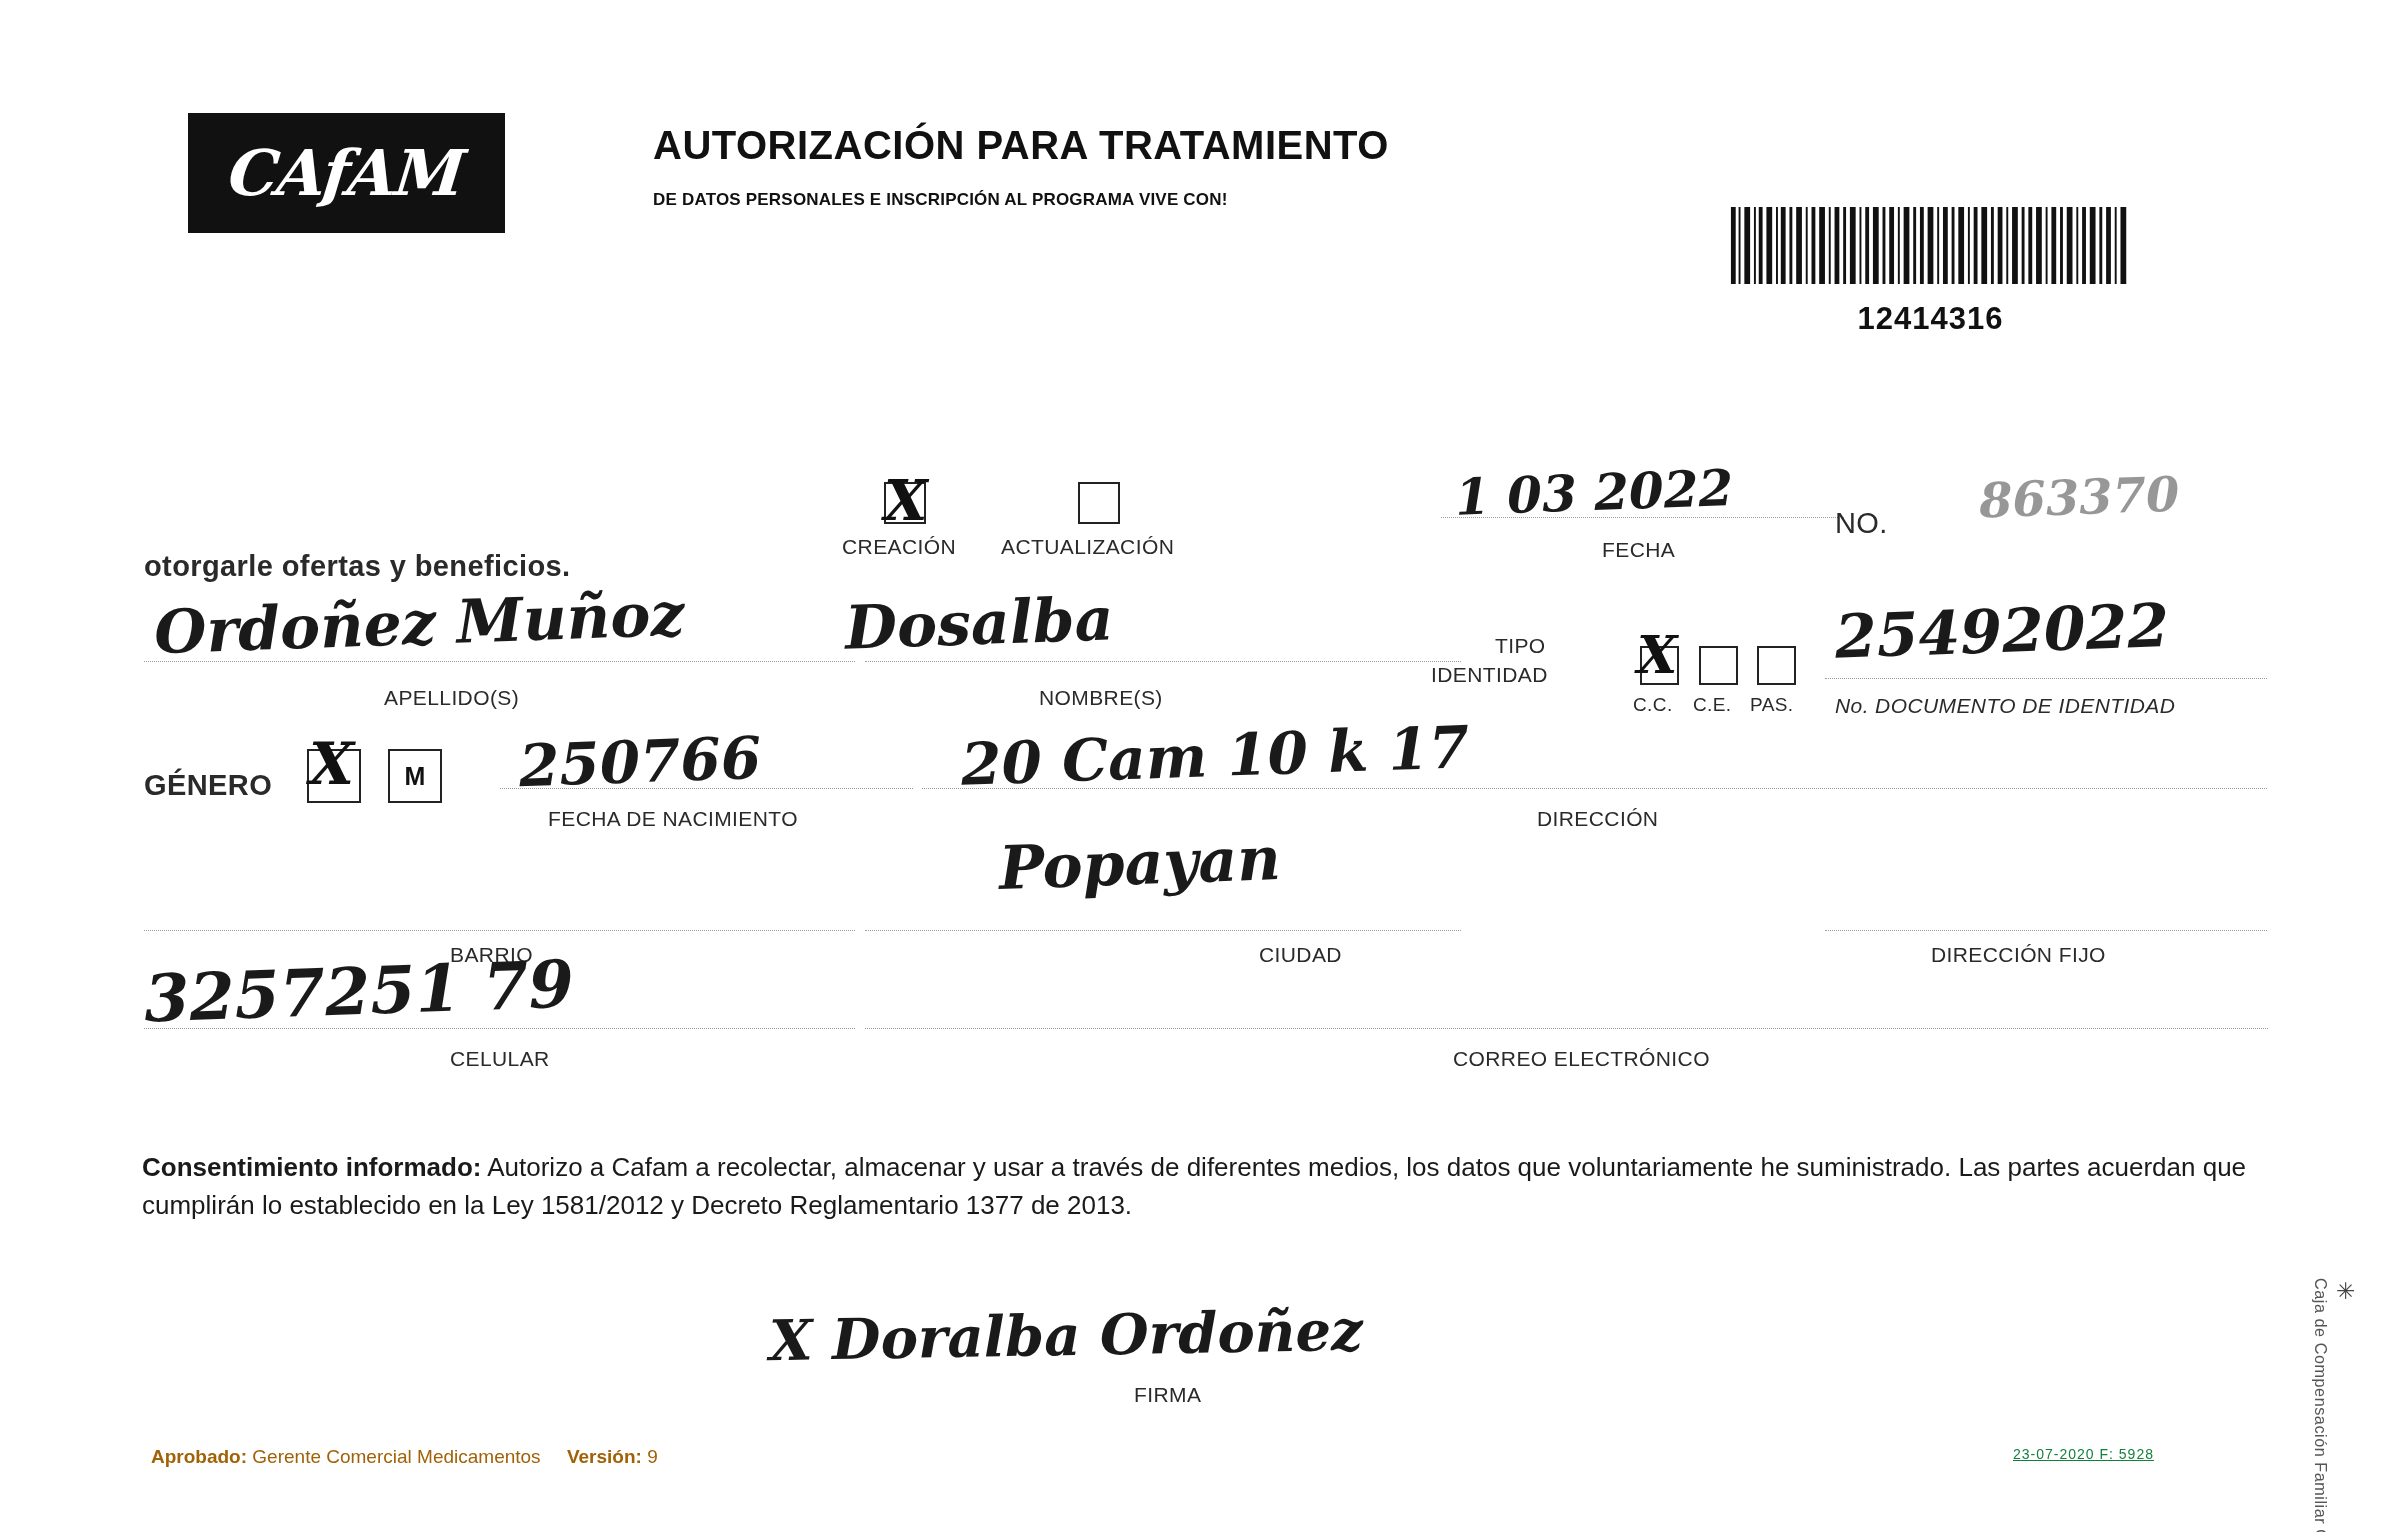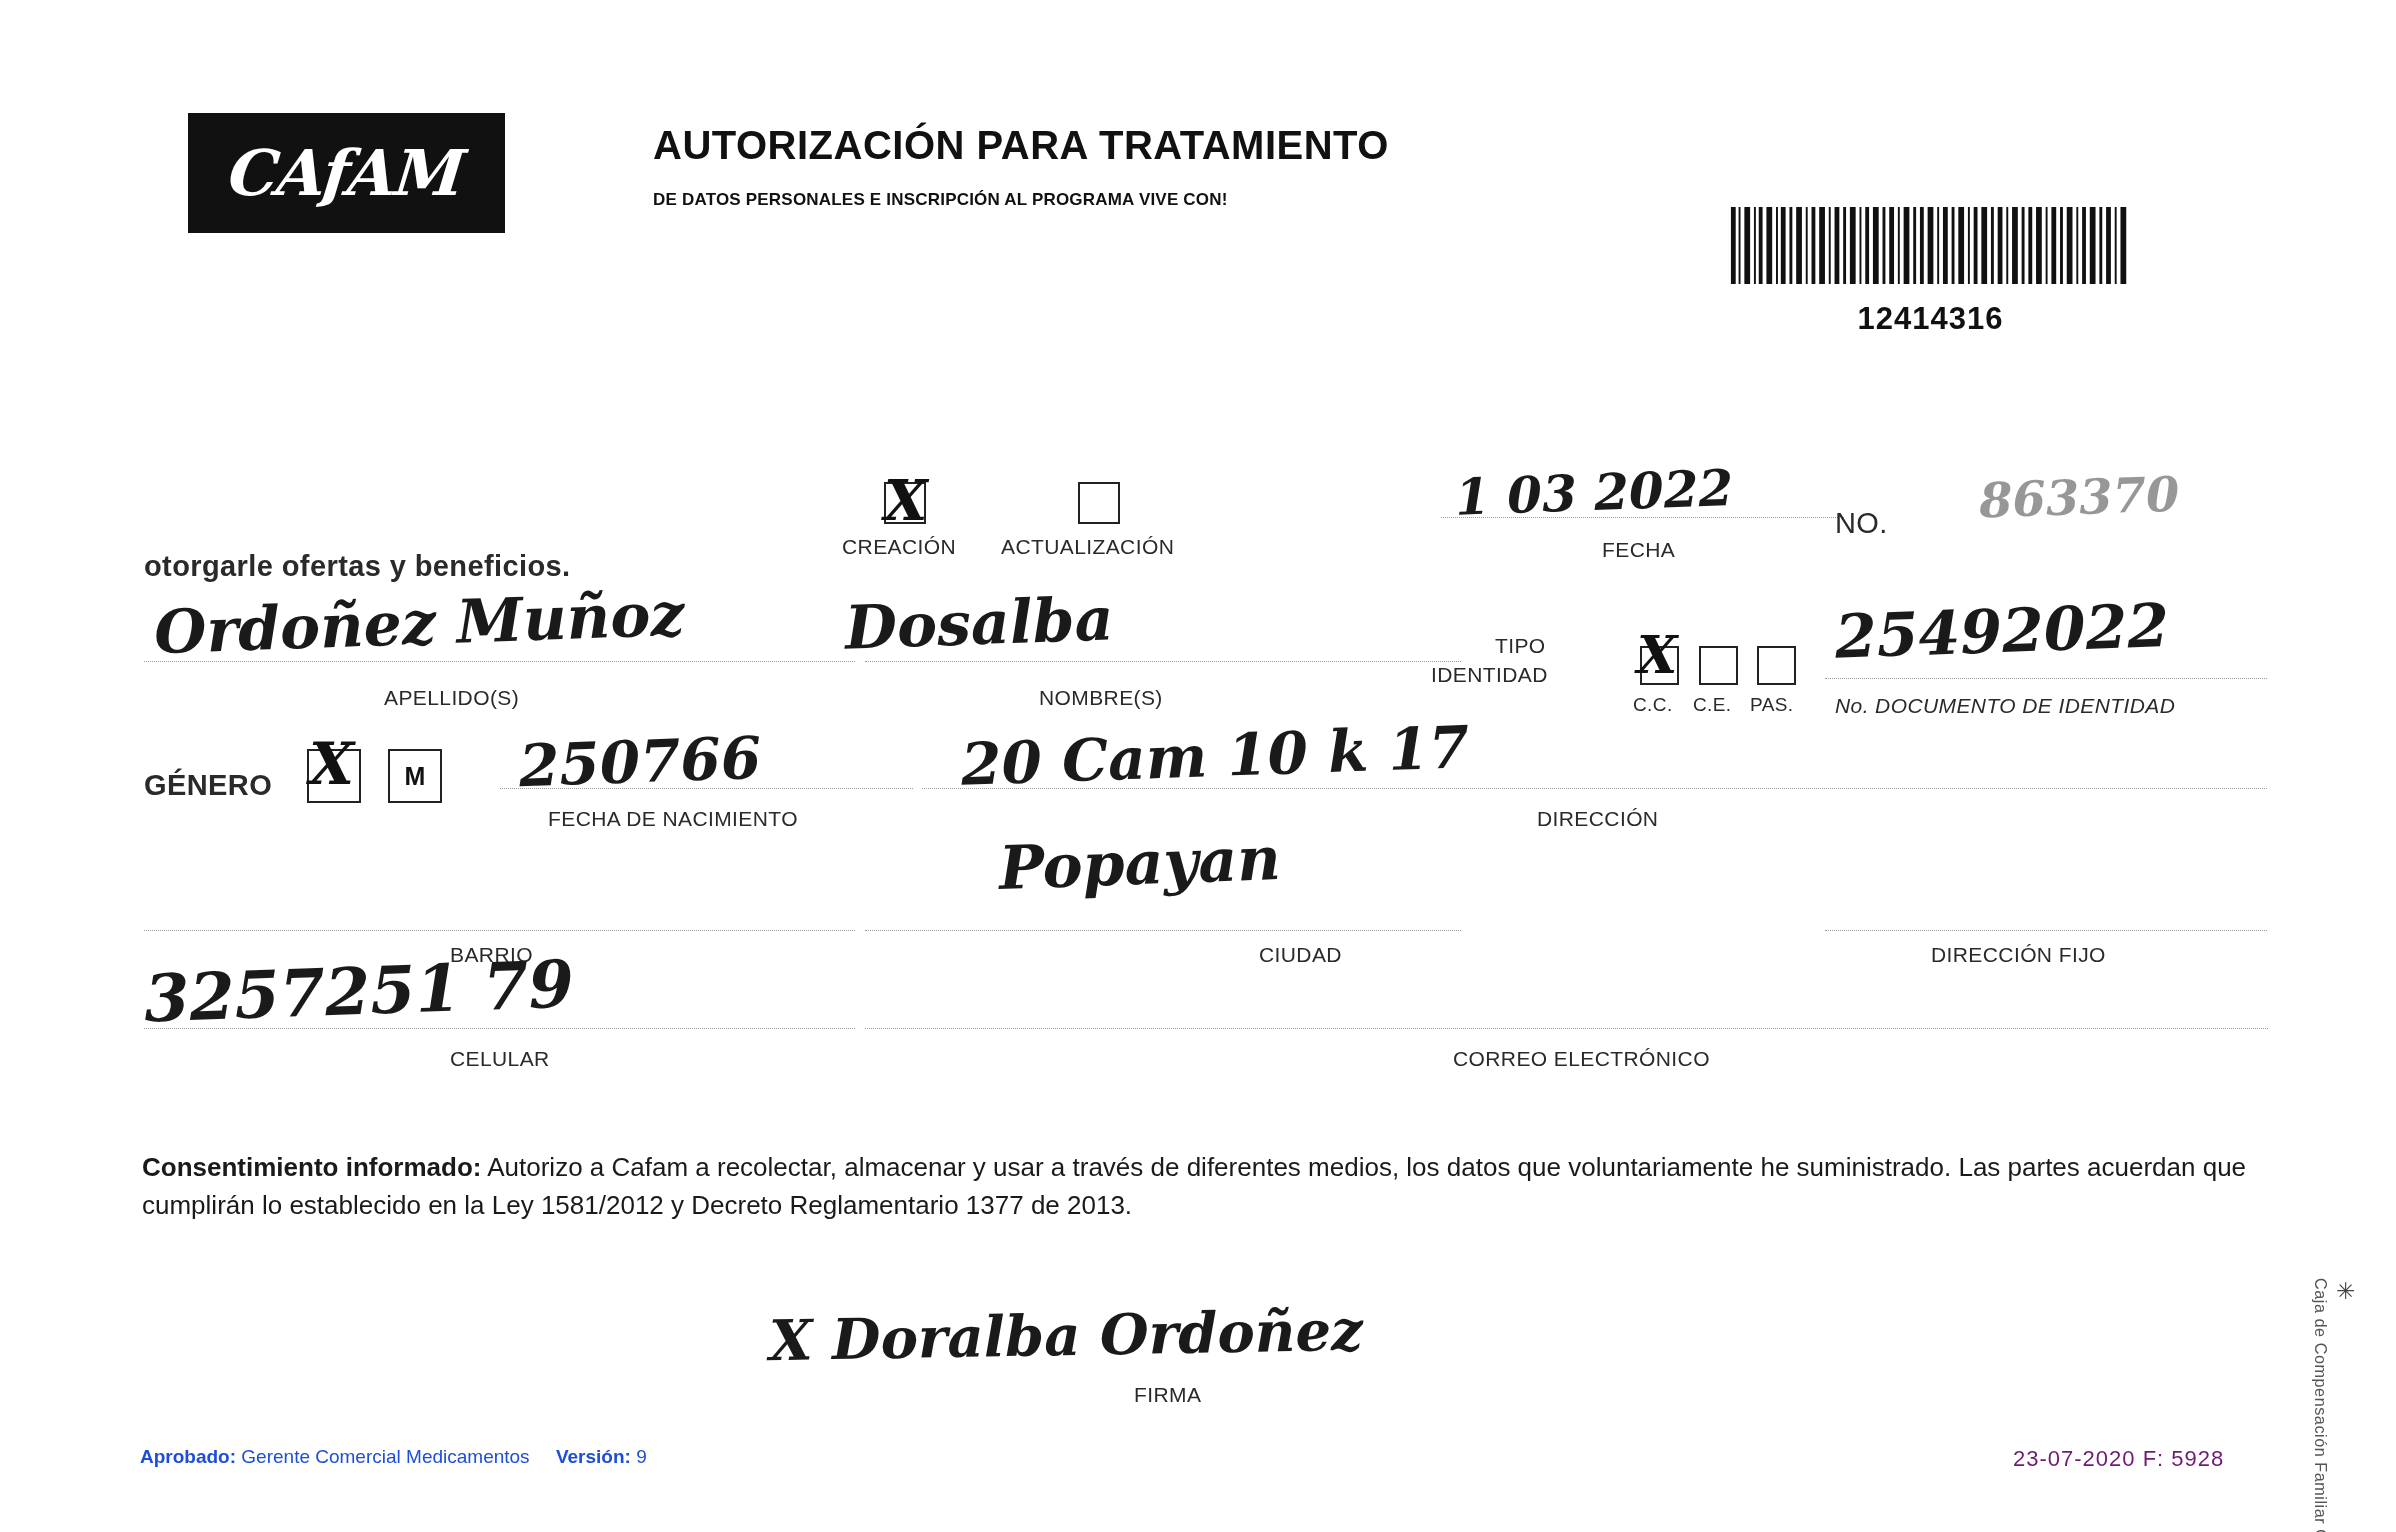--- a/index.html
+++ b/index.html
@@ -89,24 +89,24 @@
   }
 
   .bold-lead{font-weight:700;}
 
   .consent{
     position:absolute;left:142px;top:1149px;width:2142px;
     font-size:26px;line-height:1.45;color:#1a1a1a;
   }
 
   .footer-left{
-    position:absolute;left:140px;top:1446px;font-size:19px;color:#1d4ed8;
+    position:absolute;left:151px;top:1446px;font-size:19px;color:#a16207;
   }
   .footer-right{
-    position:absolute;left:2013px;top:1446px;font-size:22px;color:#701a75;letter-spacing:1px;
+    position:absolute;left:2013px;top:1446px;font-size:14px;color:#15803d;letter-spacing:1px;text-decoration:underline;
   }
   .side-vert{
     position:absolute;left:2330px;top:1278px;
     transform:rotate(90deg);transform-origin:left top;
     font-size:16.3px;color:#555;white-space:nowrap;letter-spacing:0.5px;
   }
   .side-mark{
     position:absolute;left:2336px;top:1278px;font-size:23px;color:#444;
   }
   .gender-box{

